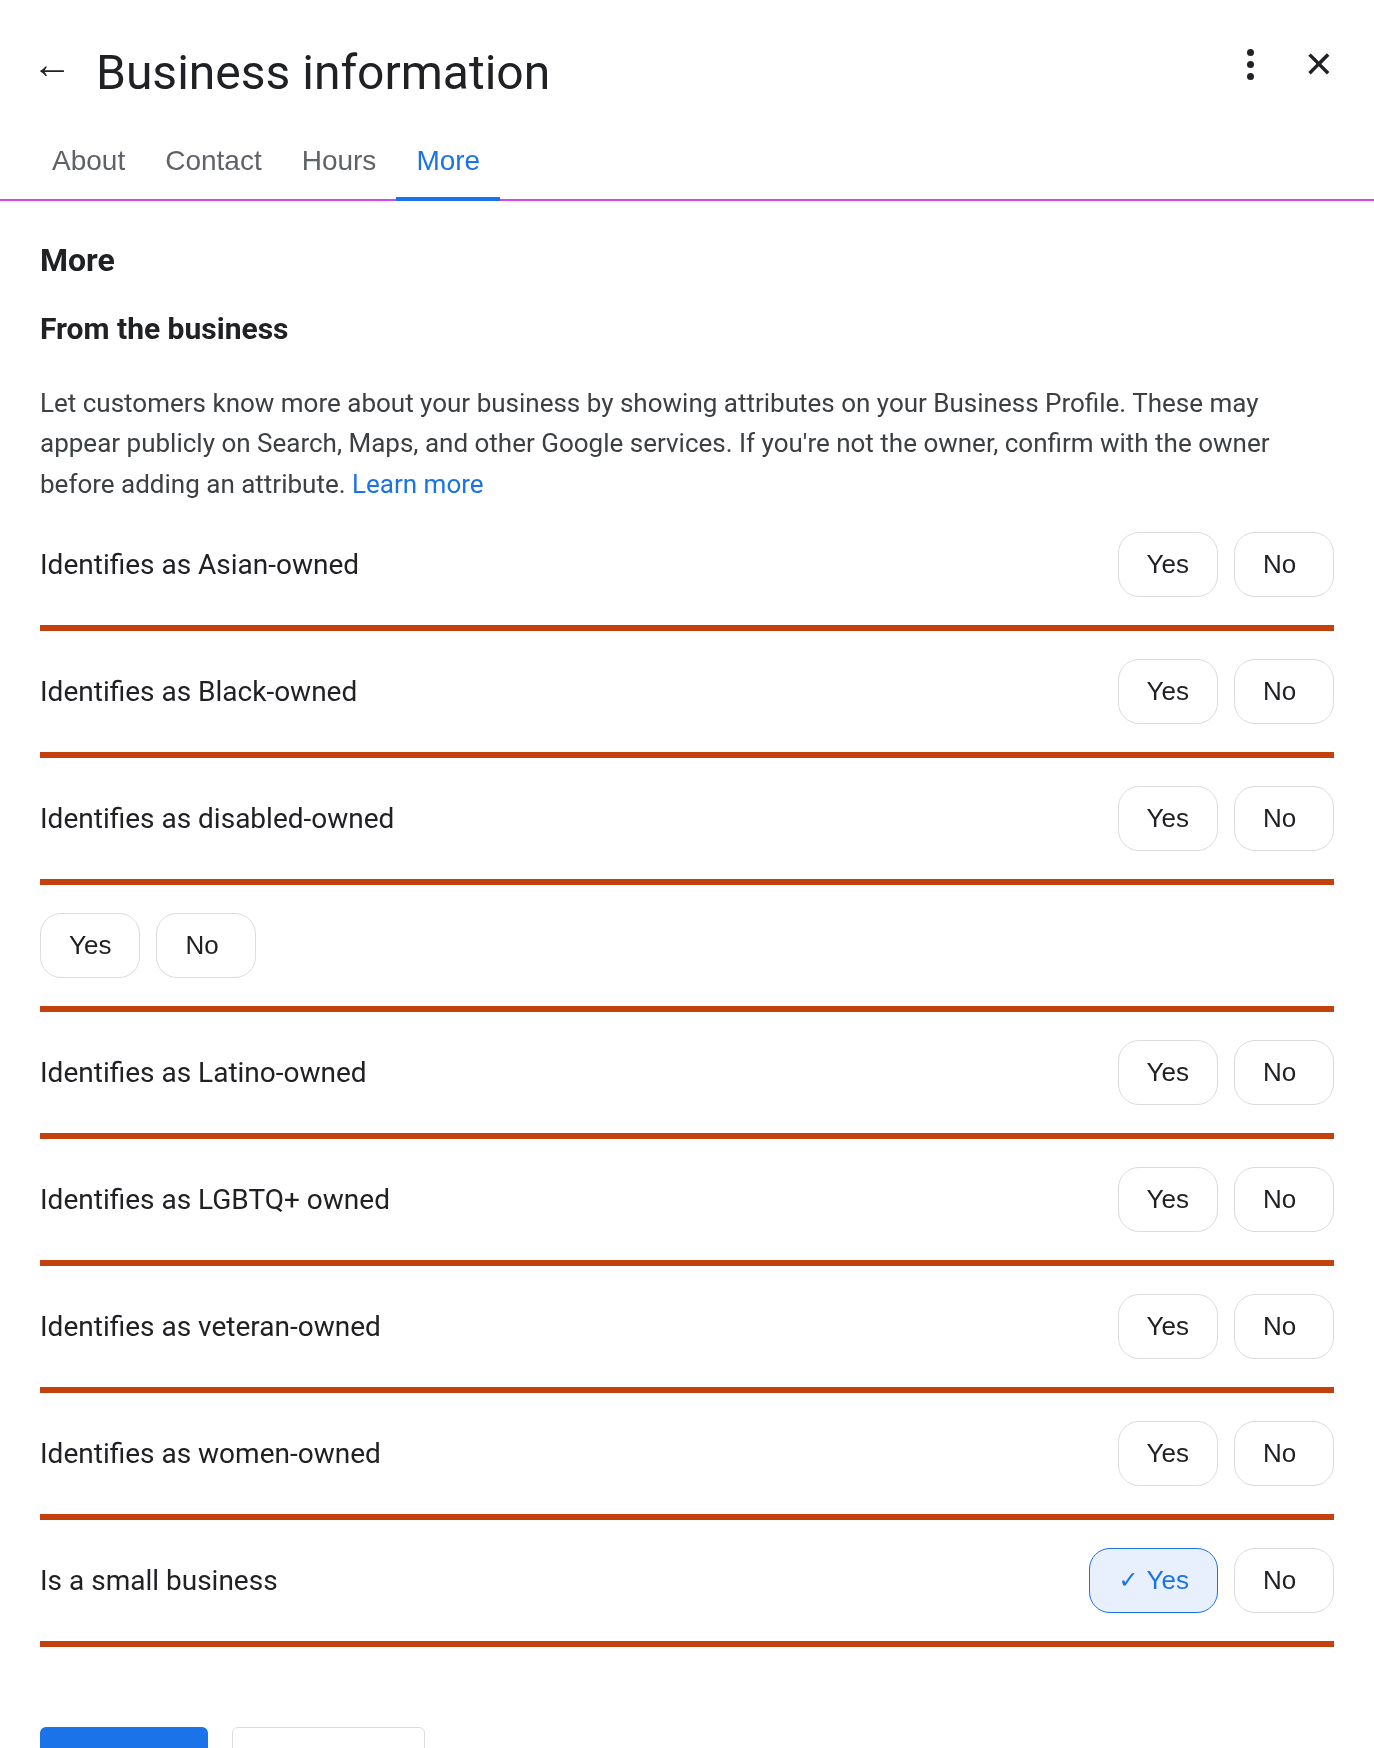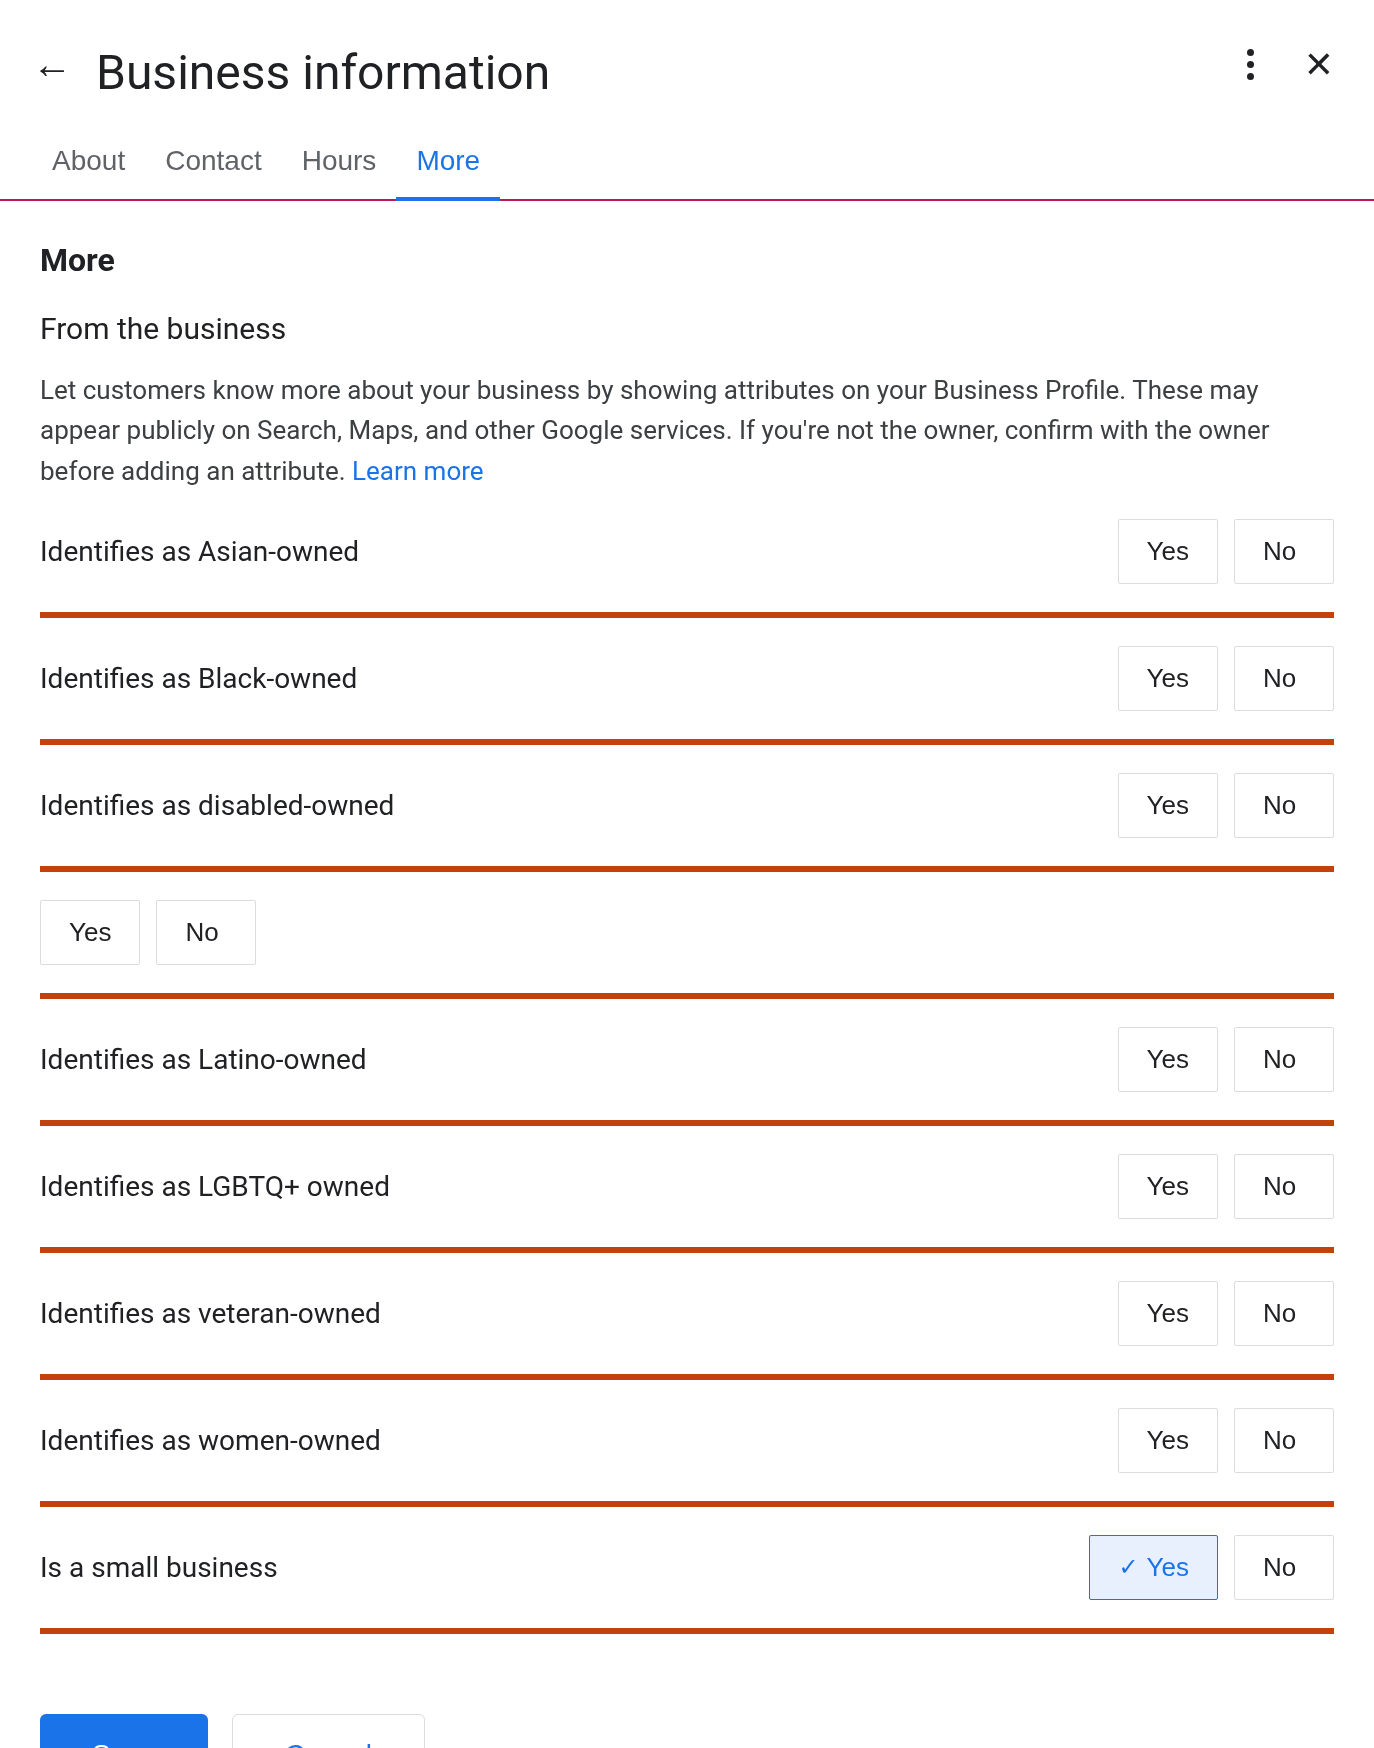--- a/index.html
+++ b/index.html
@@ -60,21 +60,21 @@
       display: flex;
       align-items: center;
       justify-content: center;
       padding: 8px;
     }
 
     
     .tabs {
       display: flex;
       align-items: flex-end;
-      border-bottom: 2px solid #be185d;
+      border-bottom: 2px solid #d946ef;
       padding: 0 32px;
     }
 
     .tab {
       padding: 24px 20px 20px 20px;
       font-size: 28px;
       color: #5f6368;
       cursor: pointer;
       border: none;
       background: none;
@@ -95,23 +95,23 @@
 
     .section-title {
       font-size: 32px;
       font-weight: 700;
       color: #202124;
       margin-bottom: 32px;
     }
 
     .subsection-title {
       font-size: 30px;
-      font-weight: 400;
-      color: #202124;
-      margin-bottom: 24px;
+      font-weight: 700;
+      color: #202124;
+      margin-bottom: 37px;
     }
 
     .description {
       font-size: 26px;
       color: #3c4043;
       line-height: 1.55;
     }
 
     .description a {
       color: #1a73e8;
@@ -136,21 +136,21 @@
     .button-group {
       display: flex;
       gap: 16px;
     }
 
     .yes-no-btn {
       min-width: 100px;
       padding: 16px 28px;
       font-size: 26px;
       border: 1.5px solid #dadce0;
-      border-radius: 2px;
+      border-radius: 21px;
       background: #fff;
       color: #202124;
       cursor: pointer;
       display: flex;
       align-items: center;
       gap: 8px;
     }
 
     .yes-no-btn.selected {
       background: #e8f0fe;

